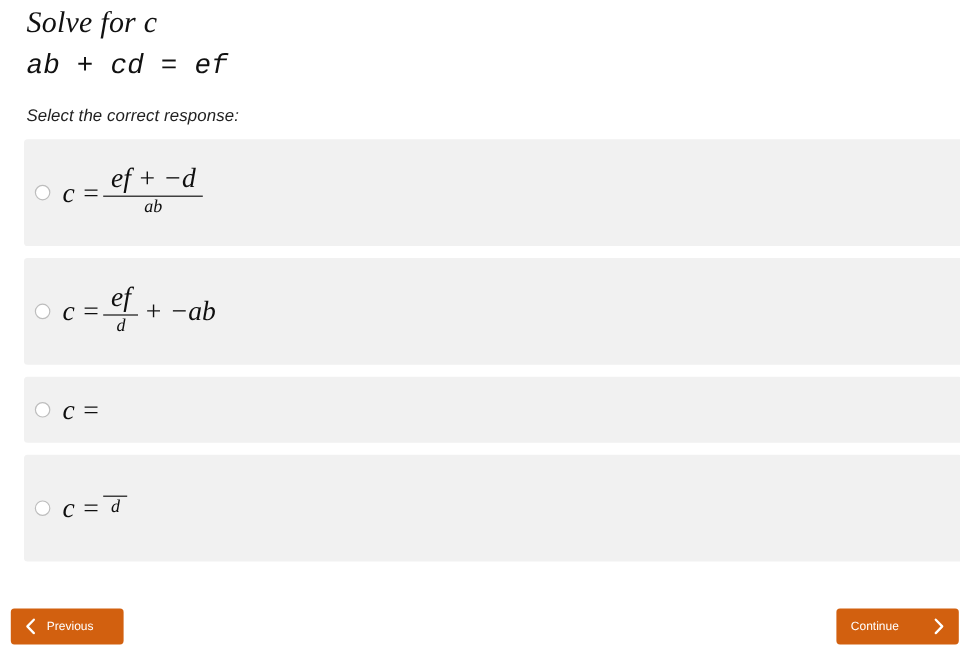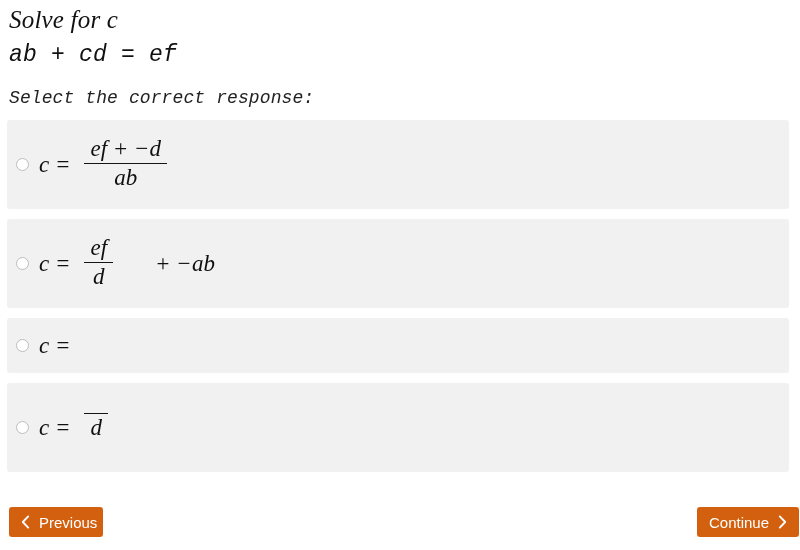--- a/index.html
+++ b/index.html
@@ -14,21 +14,21 @@
     color: #1a1a1a;
     overflow: hidden;
     position: relative;
   }
 
   .page {
     position: relative;
     width: 771px;
     height: 550px;
     box-sizing: border-box;
-    padding: 0 7px;
+    padding: 0 20px;
   }
 
   
   .stem {
     padding-top: 4px;
   }
   .stem-line {
     font-family: "Liberation Serif", "DejaVu Serif", serif;
     font-style: italic;
     color: #111111;
@@ -41,27 +41,26 @@
   }
   .stem-equation {
     font-size: 23px;
     line-height: 32px;
     padding-left: 2px;
     margin-top: 3px;
     font-family: Liberation Mono, monospace;
   }
 
   .prompt {
-    font-size: 18px;
+    font-size: 14px;
     font-style: italic;
     color: #222222;
     margin-top: 17px;
     padding-left: 2px;
     letter-spacing: 0.1px;
-    font-family: Liberation Mono, monospace;
   }
 
   
   .options {
     margin-top: 12px;
   }
   .option-row {
     background: #f1f1f1;
     border-radius: 3px;
     margin-bottom: 10px;
@@ -95,67 +94,66 @@
     align-items: center;
     white-space: nowrap;
     line-height: 1;
   }
   .math .lhs {
     margin-right: 3px;
   }
   .math .op {
     font-style: italic;
     padding: 0 5px;
-    margin-left: 26px;
   }
   .frac {
     display: inline-flex;
     flex-direction: column;
     align-items: center;
     justify-content: center;
     vertical-align: middle;
-    margin: 0 11px;
+    margin: 0 0;
     position: relative;
     top: -1px;
   }
   .frac .num {
     padding: 0 6px 2px 6px;
     font-size: 23px;
     line-height: 1.06;
   }
   .frac .bar {
     height: 1px;
     background: #141414;
     width: 100%;
     align-self: stretch;
   }
   .frac .den {
     padding: 2px 6px 0 6px;
-    font-size: 23px;
+    font-size: 15px;
     line-height: 1.06;
   }
 
   
   .footer {
     position: absolute;
     left: 0;
     top: 507px;
     width: 800px;
     height: 43px;
   }
   .btn {
     position: absolute;
     top: 0;
     height: 30px;
     background: #d2600f;
     border: none;
     border-radius: 3px;
     color: #ffffff;
     font-family: "Liberation Sans", sans-serif;
-    font-size: 15px;
+    font-size: 10px;
     display: flex;
     align-items: center;
     cursor: pointer;
     padding: 0 12px;
     box-sizing: border-box;
   }
   .btn-previous {
     left: 9px;
     width: 94px;
     justify-content: flex-start;

